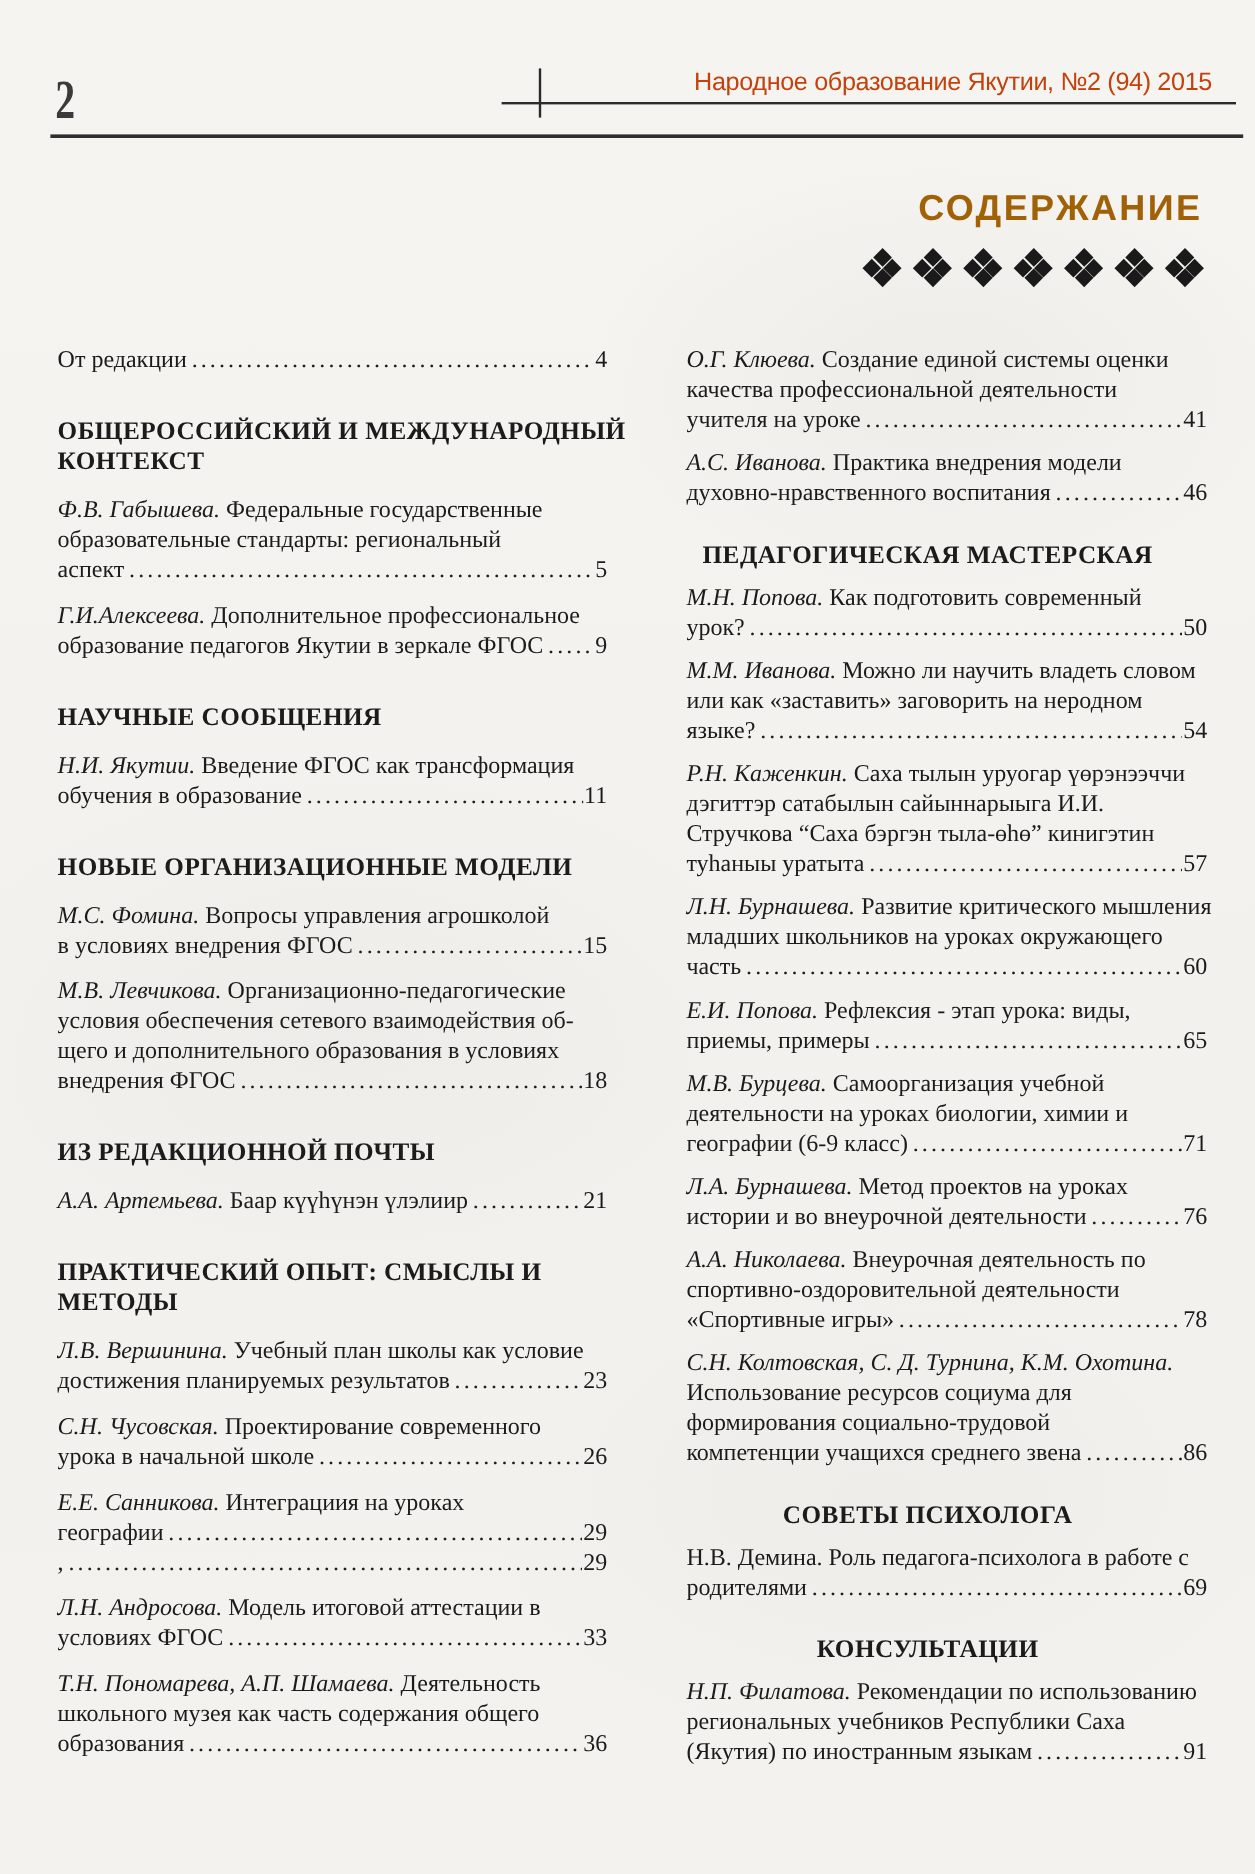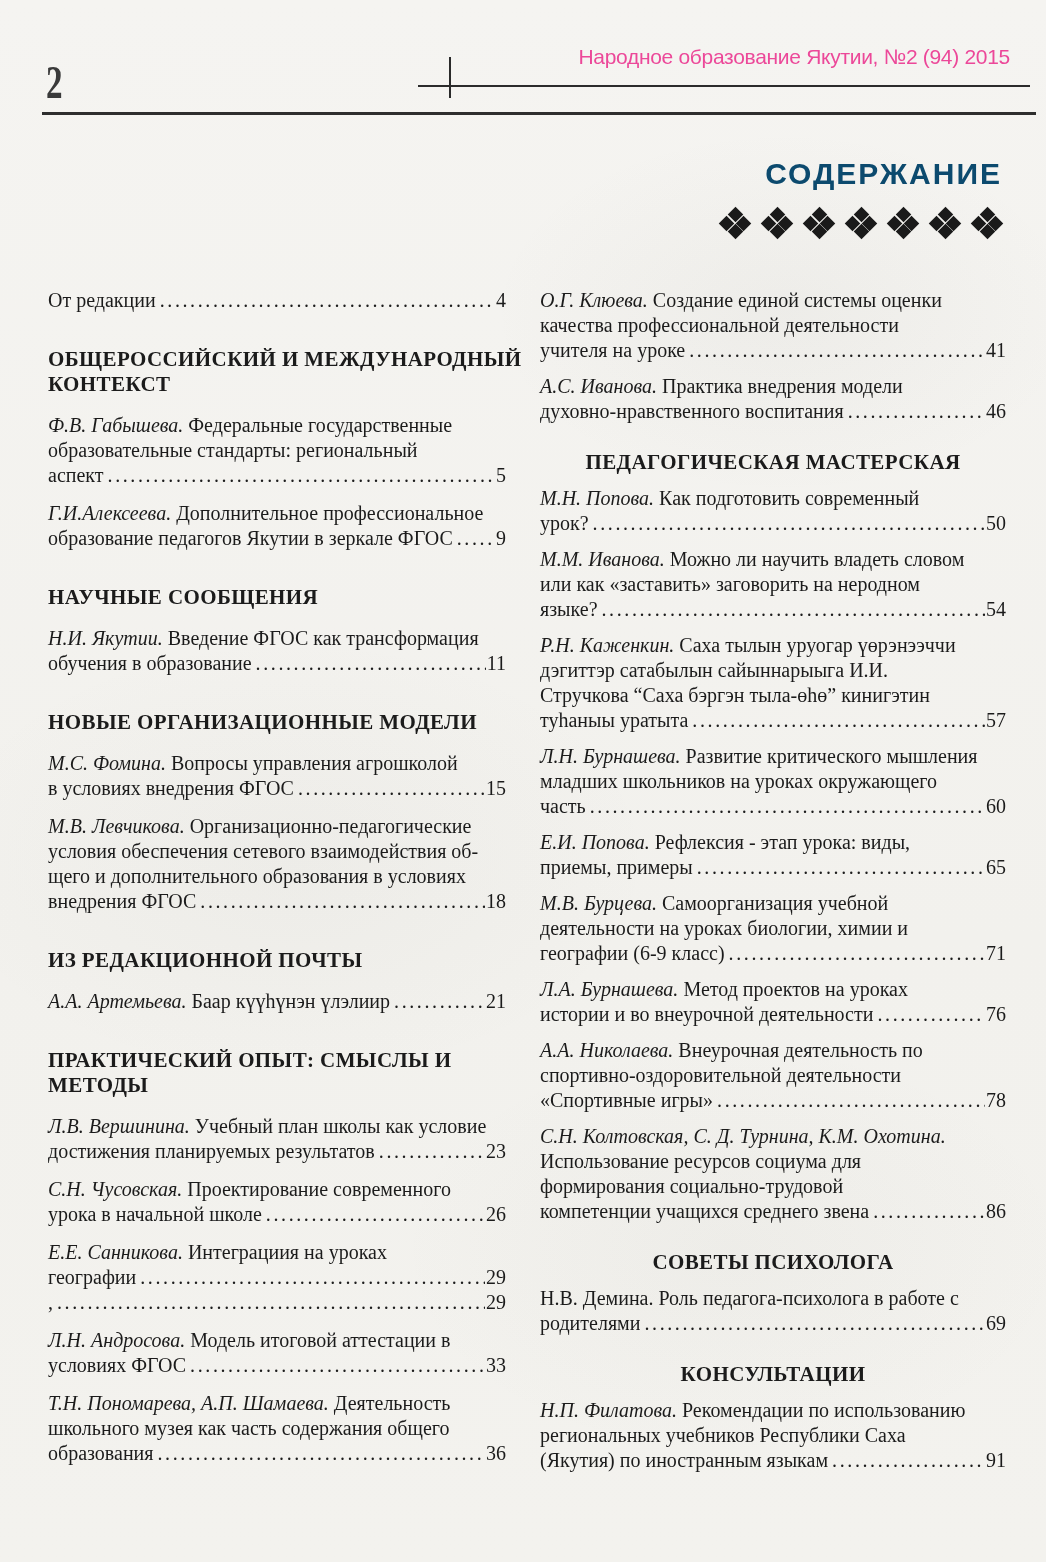--- a/index.html
+++ b/index.html
@@ -11,31 +11,31 @@
       radial-gradient(520px 320px at 28% 55%, rgba(115,115,105,0.04), transparent 70%),
       radial-gradient(480px 300px at 70% 80%, rgba(115,115,105,0.04), transparent 70%),
       linear-gradient(180deg,#f5f4f1 0%, #f2f1ed 60%, #f3f2ee 100%);
   }
   .page-num {
     position:absolute; left:46px; top:60px; line-height:1;
     font-size:46px; font-weight:700; color:#3a3a3a;
     transform:scaleX(0.72); transform-origin:left top;
   }
   .hdr-title {
-    position:absolute; top:45px; right:36px;
-    font-family:"Liberation Sans", sans-serif; font-size:21px; color:#ec4899;
+    position:absolute; top:57px; right:36px;
+    font-family:"Liberation Sans", sans-serif; font-size:21px; color:#c2410c;
     letter-spacing:-0.3px; white-space:nowrap;text-align:center;
   }
   .tick { position:absolute; left:449px; top:57px; width:2px; height:41px; background:#2a2a2a; }
   .rule-right { position:absolute; top:85px; left:418px; right:16px; height:2px; background:#2b2b2b; }
   .rule-full { position:absolute; top:112px; left:42px; right:10px; height:3px; background:#2e2e2e; }
   .toc-title {
     position:absolute; top:157px; right:44px;
     font-family:"Liberation Sans", sans-serif; font-weight:700;
-    font-size:30px; letter-spacing:2px; color:#0c4a6e; white-space:nowrap;
+    font-size:30px; letter-spacing:2px; color:#a16207; white-space:nowrap;
   }
   .ornaments { position:absolute; top:206px; right:42px; display:flex; gap:8px; }
   .cl { position:relative; width:34px; height:34px; display:inline-block; }
   .cl i { position:absolute; width:11px; height:11px; background:#1a1a1a; transform:rotate(45deg); }
   .d-t { left:12px; top:3px; }
   .d-r { left:20px; top:12px; }
   .d-b { left:12px; top:20px; }
   .d-l { left:3px;  top:12px; }
 
   .col { position:absolute; top:288px; }
@@ -45,21 +45,21 @@
   .line { line-height:25px; font-size:20px; white-space:pre; }
   .line.last { display:flex; align-items:baseline; }
   .last .txt { white-space:pre; flex:0 0 auto; }
   .lead { flex:1 1 auto; overflow:hidden; white-space:nowrap; min-width:10px; margin:0 1px 0 4px; color:#1d1d1d; }
   .lead::after { content:"..............................................................................................................."; letter-spacing:2.6px; }
   .pg { flex:0 0 auto; white-space:pre; }
 
   .heading { font-weight:700; letter-spacing:0.4px; }
   .heading .line { font-size:21px; }
   .col-left  .entry   { margin-top:13px; }
-  .col-right .entry   { margin-top:11px; }
+  .col-right .entry   { margin-top:11px;margin-left:32px; }
   .col-left  .heading { margin:34px 0 16px; }
   .col-right .heading { margin:26px 0 11px;text-align:center; }
   .entry.cont { margin-top:0 !important; }
   .col > :first-child { margin-top:0 !important; }
 
   .au { font-style:italic; }
 </style>
 </head>
 <body>
 

